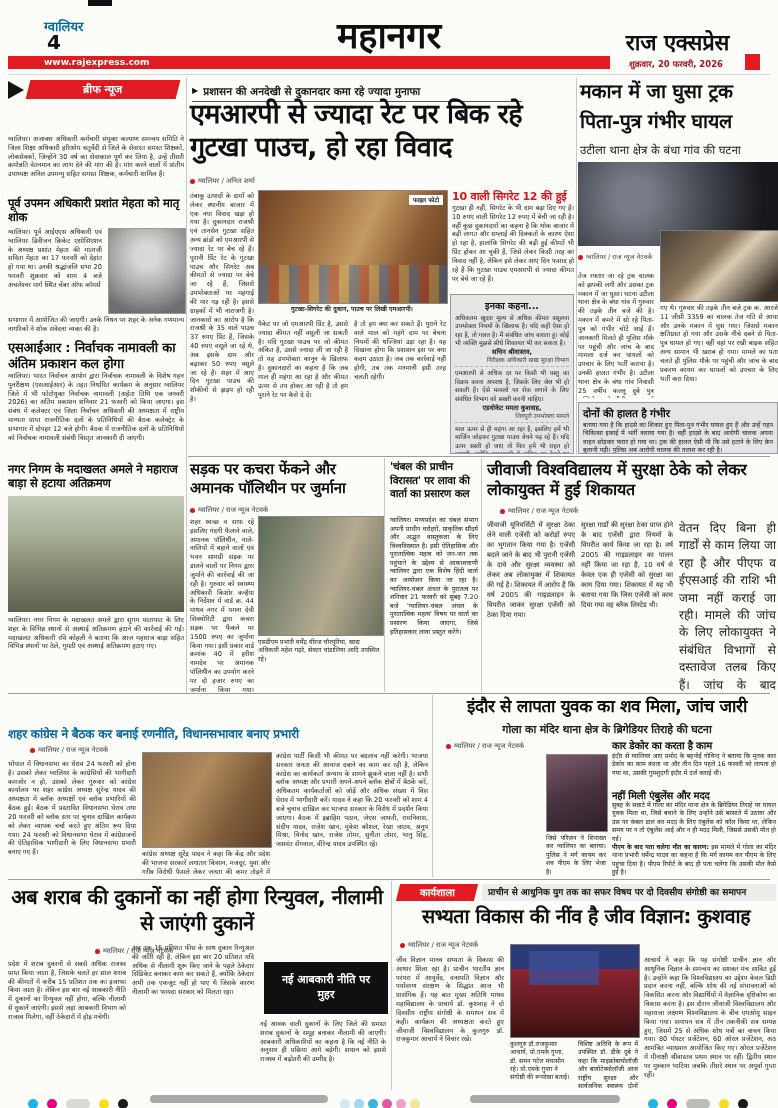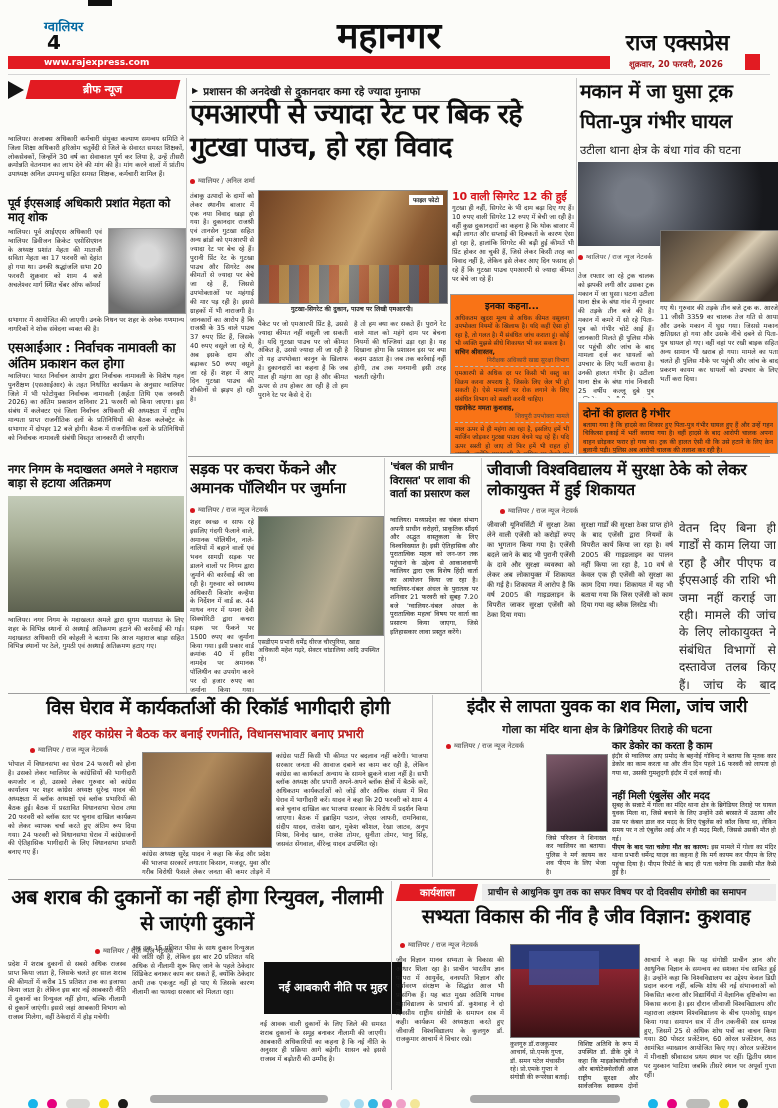--- a/index.html
+++ b/index.html
@@ -8,22 +8,22 @@
   .abs{position:absolute}
   .hl{font-weight:bold;color:#0f0f0f;letter-spacing:-0.2px}
   .body-txt{font-size:6.6px;line-height:1.34;text-align:justify;color:#222;overflow:hidden}
   .byline{font-size:7px;font-weight:normal;color:#3a3a3a;white-space:nowrap;overflow:hidden}
   .dot{display:inline-block;width:5px;height:5px;border-radius:50%;background:#d6151c;margin-right:3px;vertical-align:middle}
   .caption{font-size:6.3px;line-height:1.32;color:#2a2a2a;overflow:hidden}
   .vrule{position:absolute;width:1px;background:#c8c8c8}
   .hrule{position:absolute;height:1px;background:#9d9d9d}
   .photo{position:absolute;overflow:hidden}
   .red{color:#d6151c}
-  .box{border:1px solid #9a9a9a;background:#f97316}
-  .qname{font-size:6.5px;font-weight:bold;text-align:left;color:#1a1a1a}
+  .box{border:1px solid #9a9a9a;background:#e5e5e5}
+  .qname{font-size:6.5px;font-weight:bold;text-align:center;color:#1a1a1a}
   .qrole{font-size:6px;text-align:right;color:#444}
   .qtext{font-size:6.2px;line-height:1.35;text-align:justify;color:#222}
   .ribbon-red{background:#e21b22;color:#fff;font-weight:bold;text-align:center;transform:skewX(-14deg)}
   .ribbon-inner{transform:skewX(14deg)}
   .tri-right{width:0;height:0;border-top:9px solid transparent;border-bottom:9px solid transparent;border-left:16px solid #141414}
   .regdot{display:inline-block;width:10px;height:10px;border-radius:50%;margin-right:9px;vertical-align:middle}
   .regpill{display:inline-block;width:24px;height:10px;border-radius:5px;margin-right:9px;vertical-align:middle}
 </style>
 </head>
 <body>
@@ -41,21 +41,21 @@
   <div class="abs" style="left:745px;top:54px;width:15px;height:16px;background:#e21b22"></div>
   <div class="hrule" style="left:8px;top:74px;width:762px;background:#d5d5d5"></div>
 
   <div class="abs" style="left:8px;top:80px;width:176px;height:20px">
     <span class="abs tri-right" style="left:0;top:1px"></span>
     <span class="abs ribbon-red" style="left:20px;top:0;width:150px;height:19px;font-size:11px;line-height:19px">
       <span class="ribbon-inner" style="display:inline-block">ब्रीफ न्यूज</span>
     </span>
   </div>
   <div class="abs body-txt" style="left:8px;top:135px;width:176px;height:56px">ग्वालियर। अजाक्स अधिकारी कर्मचारी संयुक्त कल्याण समन्वय समिति ने जिला शिक्षा अधिकारी हरिओम चतुर्वेदी से जिले के सेवारत समस्त शिक्षकों, लोकसेवकों, जिन्होंने 30 वर्ष का सेवाकाल पूर्ण कर लिया है, उन्हें तीसरी क्रमोन्नति वेतनमान का लाभ देने की मांग की है। मांग करने वालों में प्रांतीय उपाध्यक्ष अनिल उपमन्यु सहित समस्त शिक्षक, कर्मचारी शामिल हैं।</div>
-  <div class="abs hl" style="left:8px;top:196px;width:176px;font-size:11.5px;line-height:1.25">पूर्व ईएसआई अधिकारी प्रशांत मेहता को मातृ शोक</div>
+  <div class="abs hl" style="left:8px;top:196px;width:176px;font-size:11.5px;line-height:1.25">पूर्व उपमन अधिकारी प्रशांत मेहता को मातृ शोक</div>
   <div class="abs body-txt" style="left:8px;top:228px;width:94px;height:86px">ग्वालियर। पूर्व आईएएस अधिकारी एवं ग्वालियर डिवीजन क्रिकेट एसोसिएशन के अध्यक्ष प्रशांत मेहता की माताजी सविता मेहता का 17 फरवरी को देहांत हो गया था। उनकी श्रद्धांजलि सभा 20 फरवरी शुक्रवार को शाम 4 बजे अचलेश्वर मार्ग स्थित चेंबर ऑफ कॉमर्स</div>
   <div class="photo" style="left:108px;top:228px;width:76px;height:84px;background:radial-gradient(circle at 50% 32%,#d9d9d9 0 16%,#a8a8a8 50%,#6e6e6e 85%);border:1px solid #999"></div>
   <div class="abs body-txt" style="left:8px;top:316px;width:176px;height:20px">सभागार में आयोजित की जाएगी। उनके निधन पर शहर के अनेक गणमान्य नागरिकों ने शोक संवेदना व्यक्त की है।</div>
   <div class="abs hl" style="left:8px;top:340px;width:176px;font-size:13px;line-height:1.25">एसआईआर : निर्वाचक नामावली का अंतिम प्रकाशन कल होगा</div>
   <div class="abs body-txt" style="left:8px;top:372px;width:176px;height:86px">ग्वालियर। भारत निर्वाचन आयोग द्वारा निर्वाचक नामावली के विशेष गहन पुनरीक्षण (एसआईआर) के तहत निर्धारित कार्यक्रम के अनुसार ग्वालियर जिले में भी फोटोयुक्त निर्वाचक नामावली (अर्हता तिथि एक जनवरी 2026) का अंतिम प्रकाशन शनिवार 21 फरवरी को किया जाएगा। इस संबंध में कलेक्टर एवं जिला निर्वाचन अधिकारी की अध्यक्षता में राष्ट्रीय मान्यता प्राप्त राजनीतिक दलों के प्रतिनिधियों की बैठक कलेक्ट्रेट के सभागार में दोपहर 12 बजे होगी। बैठक में राजनीतिक दलों के प्रतिनिधियों को निर्वाचक नामावली संबंधी विस्तृत जानकारी दी जाएगी।</div>
   <div class="abs hl" style="left:8px;top:462px;width:176px;font-size:11.5px;line-height:1.25">नगर निगम के मदाखलत अमले ने महाराज बाड़ा से हटाया अतिक्रमण</div>
   <div class="photo" style="left:8px;top:496px;width:176px;height:116px;background:linear-gradient(180deg,#c3cbb8 0%,#a6ad94 35%,#82876f 65%,#5d6150 100%)"></div>
   <div class="abs body-txt" style="left:8px;top:616px;width:176px;height:76px">ग्वालियर। नगर निगम के मदाखलत अमले द्वारा सुगम यातायात के लिए शहर के विभिन्न स्थानों से अस्थाई अतिक्रमण हटाने की कार्रवाई की गई। मदाखलत अधिकारी रवि कोहली ने बताया कि आज महाराज बाड़ा सहित विभिन्न स्थानों पर ठेले, गुमठी एवं अस्थाई अतिक्रमण हटाए गए।</div>
   <div class="vrule" style="left:186px;top:78px;height:615px"></div>
 
@@ -111,22 +111,21 @@
   <div class="abs hl" style="left:390px;top:460px;width:88px;font-size:10.5px;line-height:1.3">'चंबल की प्राचीन विरासत' पर लावा की वार्ता का प्रसारण कल</div>
   <div class="abs body-txt" style="left:390px;top:516px;width:88px;height:176px;font-size:6.4px">ग्वालियर। मध्यप्रदेश का चंबल संभाग अपनी प्राचीन धरोहरों, प्राकृतिक सौंदर्य और अद्भुत वास्तुकला के लिए विश्वविख्यात है। इसी ऐतिहासिक और पुरातात्विक महत्व को जन-जन तक पहुंचाने के उद्देश्य से आकाशवाणी ग्वालियर द्वारा एक विशेष हिंदी वार्ता का आयोजन किया जा रहा है। ग्वालियर-चंबल अंचल के पुरातत्व पर शनिवार 21 फरवरी को सुबह 7.20 बजे 'ग्वालियर-चंबल अंचल के पुरातात्विक महत्व' विषय पर वार्ता का प्रसारण किया जाएगा, जिसे इतिहासकार लावा प्रस्तुत करेंगे।</div>
   <div class="vrule" style="left:481px;top:458px;height:234px"></div>
   <div class="abs hl" style="left:487px;top:460px;width:290px;font-size:16px;line-height:1.25">जीवाजी विश्वविद्यालय में सुरक्षा ठेके को लेकर लोकायुक्त में हुई शिकायत</div>
   <div class="abs byline" style="left:500px;top:506px"><span class="dot"></span><span>ग्वालियर / राज न्यूज नेटवर्क</span></div>
   <div class="abs body-txt" style="left:487px;top:520px;width:88px;height:172px;font-size:6.9px;line-height:1.45">जीवाजी यूनिवर्सिटी में सुरक्षा ठेका लेने वाली एजेंसी को करोड़ों रुपए का भुगतान किया गया है। एजेंसी बदले जाने के बाद भी पुरानी एजेंसी के दावे और सुरक्षा व्यवस्था को लेकर अब लोकायुक्त में शिकायत की गई है। शिकायत में आरोप है कि वर्ष 2005 की गाइडलाइन के विपरीत जाकर सुरक्षा एजेंसी को ठेका दिया गया।</div>
   <div class="abs body-txt" style="left:581px;top:520px;width:92px;height:172px;font-size:6.9px;line-height:1.45">सुरक्षा गार्डों की सुरक्षा ठेका प्राप्त होने के बाद एजेंसी द्वारा नियमों के विपरीत कार्य किया जा रहा है। वर्ष 2005 की गाइडलाइन का पालन नहीं किया जा रहा है, 10 वर्ष से केवल एक ही एजेंसी को सुरक्षा का काम दिया गया। शिकायत में यह भी बताया गया कि जिस एजेंसी को काम दिया गया वह ब्लैक लिस्टेड थी।</div>
   <div class="abs body-txt" style="left:679px;top:520px;width:97px;height:172px;font-size:12px;line-height:1.45">वेतन दिए बिना ही गार्डों से काम लिया जा रहा है और पीएफ व ईएसआई की राशि भी जमा नहीं कराई जा रही। मामले की जांच के लिए लोकायुक्त ने संबंधित विभागों से दस्तावेज तलब किए हैं। जांच के बाद दोषियों पर कार्रवाई की जाएगी।</div>
   <div class="hrule" style="left:8px;top:693px;width:762px"></div>
 
-  <div class="abs hl" style="left:8px;top:697px;width:420px;font-size:19px;text-align:center;line-height:1.1;letter-spacing:-0.4px">विस घेराव में कार्यकर्ताओं की रिकॉर्ड भागीदारी होगी</div>
-  <div class="abs hl" style="left:8px;top:725px;width:420px;font-size:12px;text-align:center;font-weight:bold;color:#b91c1c">शहर कांग्रेस ने बैठक कर बनाई रणनीति, विधानसभावार बनाए प्रभारी</div>
+  <div class="abs hl" style="left:8px;top:725px;width:420px;font-size:12px;text-align:left;font-weight:bold;color:#0369a1">शहर कांग्रेस ने बैठक कर बनाई रणनीति, विधानसभावार बनाए प्रभारी</div>
   <div class="abs byline" style="left:30px;top:745px"><span class="dot"></span><span>ग्वालियर / राज न्यूज नेटवर्क</span></div>
   <div class="abs body-txt" style="left:8px;top:760px;width:128px;height:116px">भोपाल में विधानसभा का घेराव 24 फरवरी को होना है। उसको लेकर ग्वालियर के कांग्रेसियों की भागीदारी कमजोर न हो, उसको लेकर गुरुवार को कांग्रेस कार्यालय पर शहर कांग्रेस अध्यक्ष सुरेन्द्र यादव की अध्यक्षता में ब्लॉक अध्यक्षों एवं ब्लॉक प्रभारियों की बैठक हुई। बैठक में प्रस्तावित विधानसभा घेराव तथा 20 फरवरी को ब्लॉक स्तर पर चुनाव दाखिल कार्यक्रम को लेकर व्यापक चर्चा करते हुए अंतिम रूप दिया गया। 24 फरवरी को विधानसभा घेराव में कांग्रेसजनों की ऐतिहासिक भागीदारी के लिए विधानसभा प्रभारी बनाए गए हैं।</div>
   <div class="photo" style="left:142px;top:752px;width:128px;height:94px;background:linear-gradient(120deg,#8a6a4a 0%,#b08a5c 40%,#7d5b3a 70%,#5d4026 100%);border:1px solid #888"></div>
   <div class="abs body-txt" style="left:142px;top:850px;width:128px;height:26px">कांग्रेस अध्यक्ष सुरेंद्र यादव ने कहा कि केंद्र और प्रदेश की भाजपा सरकारें लगातार किसान, मजदूर, युवा और गरीब विरोधी फैसले लेकर जनता की कमर तोड़ने में लगी है।</div>
   <div class="abs body-txt" style="left:276px;top:752px;width:152px;height:124px">कांग्रेस पार्टी किसी भी कीमत पर बदलाव नहीं करेगी। भाजपा सरकार जनता की आवाज दबाने का काम कर रही है, लेकिन कांग्रेस का कार्यकर्ता अन्याय के सामने झुकने वाला नहीं है। सभी ब्लॉक अध्यक्ष और प्रभारी अपने-अपने ब्लॉक क्षेत्रों में बैठकें करें, अधिकतम कार्यकर्ताओं को जोड़ें और अधिक संख्या में विस घेराव में भागीदारी करें। यादव ने कहा कि 20 फरवरी को शाम 4 बजे चुनाव दाखिल कर भाजपा सरकार के विरोध में प्रदर्शन किया जाएगा। बैठक में इब्राहिम पठान, जेएस जाफरी, रामनिवास, संदीप यादव, राजेश खान, मुकेश कौशल, रेखा जाटव, अनूप मिश्रा, विनोद खान, राजेश तोमर, सुनीता तोमर, भानु सिंह, जसवंत सेंगवाल, वीरेन्द्र यादव उपस्थित रहे।</div>
   <div class="vrule" style="left:432px;top:695px;height:182px"></div>
   <div class="abs hl" style="left:438px;top:697px;width:338px;font-size:17px;text-align:center;line-height:1.1;letter-spacing:-0.4px">इंदौर से लापता युवक का शव मिला, जांच जारी</div>
   <div class="abs hl" style="left:438px;top:721px;width:338px;font-size:11px;text-align:center;color:#222">गोला का मंदिर थाना क्षेत्र के ब्रिगेडियर तिराहे की घटना</div>
   <div class="abs byline" style="left:446px;top:741px"><span class="dot"></span><span>ग्वालियर / राज न्यूज नेटवर्क</span></div>
   <div class="abs hl" style="left:612px;top:738px;width:164px;font-size:10px">कार डेकोर का करता है काम</div>
@@ -138,21 +137,21 @@
   <div class="abs body-txt" style="left:612px;top:843px;width:164px;height:33px;font-size:6.3px">
     <b>पीएम के बाद पता चलेगा मौत का कारण:</b>
     <span>इस मामले में गोला का मंदिर थाना प्रभारी धर्मेन्द्र यादव का कहना है कि मर्ग कायम कर पीएम के लिए पहुंचा दिया है। पीएम रिपोर्ट के बाद ही पता चलेगा कि उसकी मौत कैसे हुई है।</span>
   </div>
   <div class="hrule" style="left:8px;top:879px;width:762px"></div>
 
   <div class="abs hl" style="left:8px;top:884px;width:378px;font-size:20px;text-align:center;line-height:1.3;letter-spacing:-0.4px">अब शराब की दुकानों का नहीं होगा रिन्युवल, नीलामी से जाएंगी दुकानें</div>
   <div class="abs byline" style="left:95px;top:946px"><span class="dot"></span><span>ग्वालियर / राज न्यूज नेटवर्क</span></div>
   <div class="abs body-txt" style="left:8px;top:960px;width:118px;height:130px">प्रदेश में शराब दुकानों से सबसे अधिक राजस्व प्राप्त किया जाता है, जिसके चलते हर साल शराब की कीमतों में करीब 15 प्रतिशत तक का इजाफा किया जाता है। लेकिन इस बार नई आबकारी नीति में दुकानों का रिन्युवल नहीं होगा, बल्कि नीलामी से दुकानें जाएंगी। इससे जहां आबकारी विभाग को राजस्व मिलेगा, वहीं ठेकेदारों में होड़ मचेगी।</div>
   <div class="abs body-txt" style="left:132px;top:944px;width:122px;height:146px">अब तक 15 प्रतिशत फीस के साथ दुकान रिन्युअल की जाती रही है, लेकिन इस बार 20 प्रतिशत यदि अधिक से नीलामी शुरू किए जाने के पहले ठेकेदार सिंडिकेट बनाकर काम कर सकते हैं, क्योंकि ठेकेदार अभी तक एकजुट नहीं हो पाए थे जिसके कारण नीलामी का फायदा सरकार को मिलता रहा।</div>
-  <div class="abs" style="left:264px;top:962px;width:138px;height:52px;background:#101010;color:#fff;display:flex;align-items:center;justify-content:center">
+  <div class="abs" style="left:264px;top:962px;width:124px;height:52px;background:#101010;color:#fff;display:flex;align-items:center;justify-content:center">
     <span style="font-size:11px;font-weight:bold;text-align:center;line-height:1.35;padding:0 8px">नई आबकारी नीति पर मुहर</span>
   </div>
   <div class="abs body-txt" style="left:260px;top:1020px;width:126px;height:70px">नई आवक वाली दुकानों के लिए जिले की समस्त शराब दुकानों के समूह बनाकर नीलामी की जाएगी। आबकारी अधिकारियों का कहना है कि नई नीति के अनुसार ही प्रक्रिया आगे बढ़ेगी। शासन को इससे राजस्व में बढ़ोतरी की उम्मीद है।</div>
   <div class="vrule" style="left:391px;top:881px;height:209px"></div>
 
   <div class="abs ribbon-red" style="left:398px;top:884px;width:78px;height:17px;font-size:10px;line-height:17px">
     <span class="ribbon-inner" style="display:inline-block">कार्यशाला</span>
   </div>
   <div class="abs" style="left:482px;top:884px;width:294px;height:17px;background:#ececec;font-size:9px;font-weight:bold;line-height:17px;padding-left:6px;box-sizing:border-box;white-space:nowrap;overflow:hidden">प्राचीन से आधुनिक युग तक का सफर विषय पर दो दिवसीय संगोष्ठी का समापन</div>
   <div class="abs hl" style="left:396px;top:905px;width:380px;font-size:19.5px;text-align:center;line-height:1.2;letter-spacing:-0.4px">सभ्यता विकास की नींव है जीव विज्ञान: कुशवाह</div>

